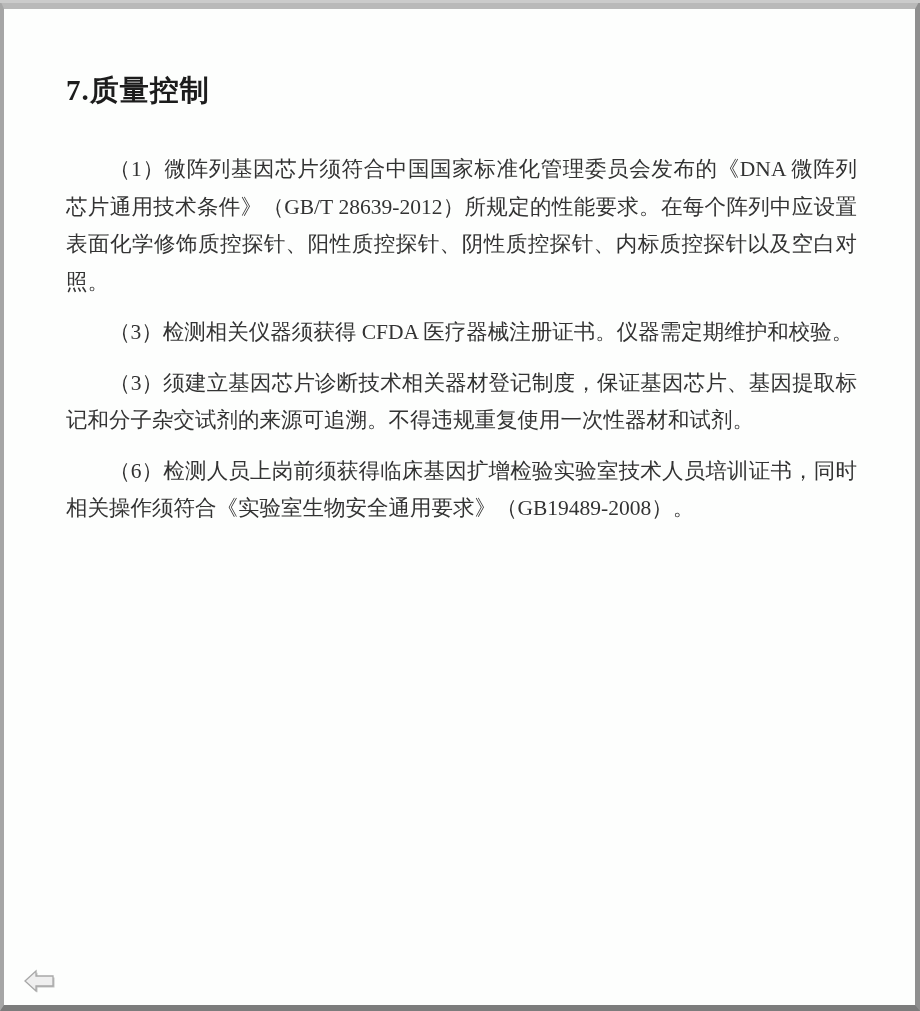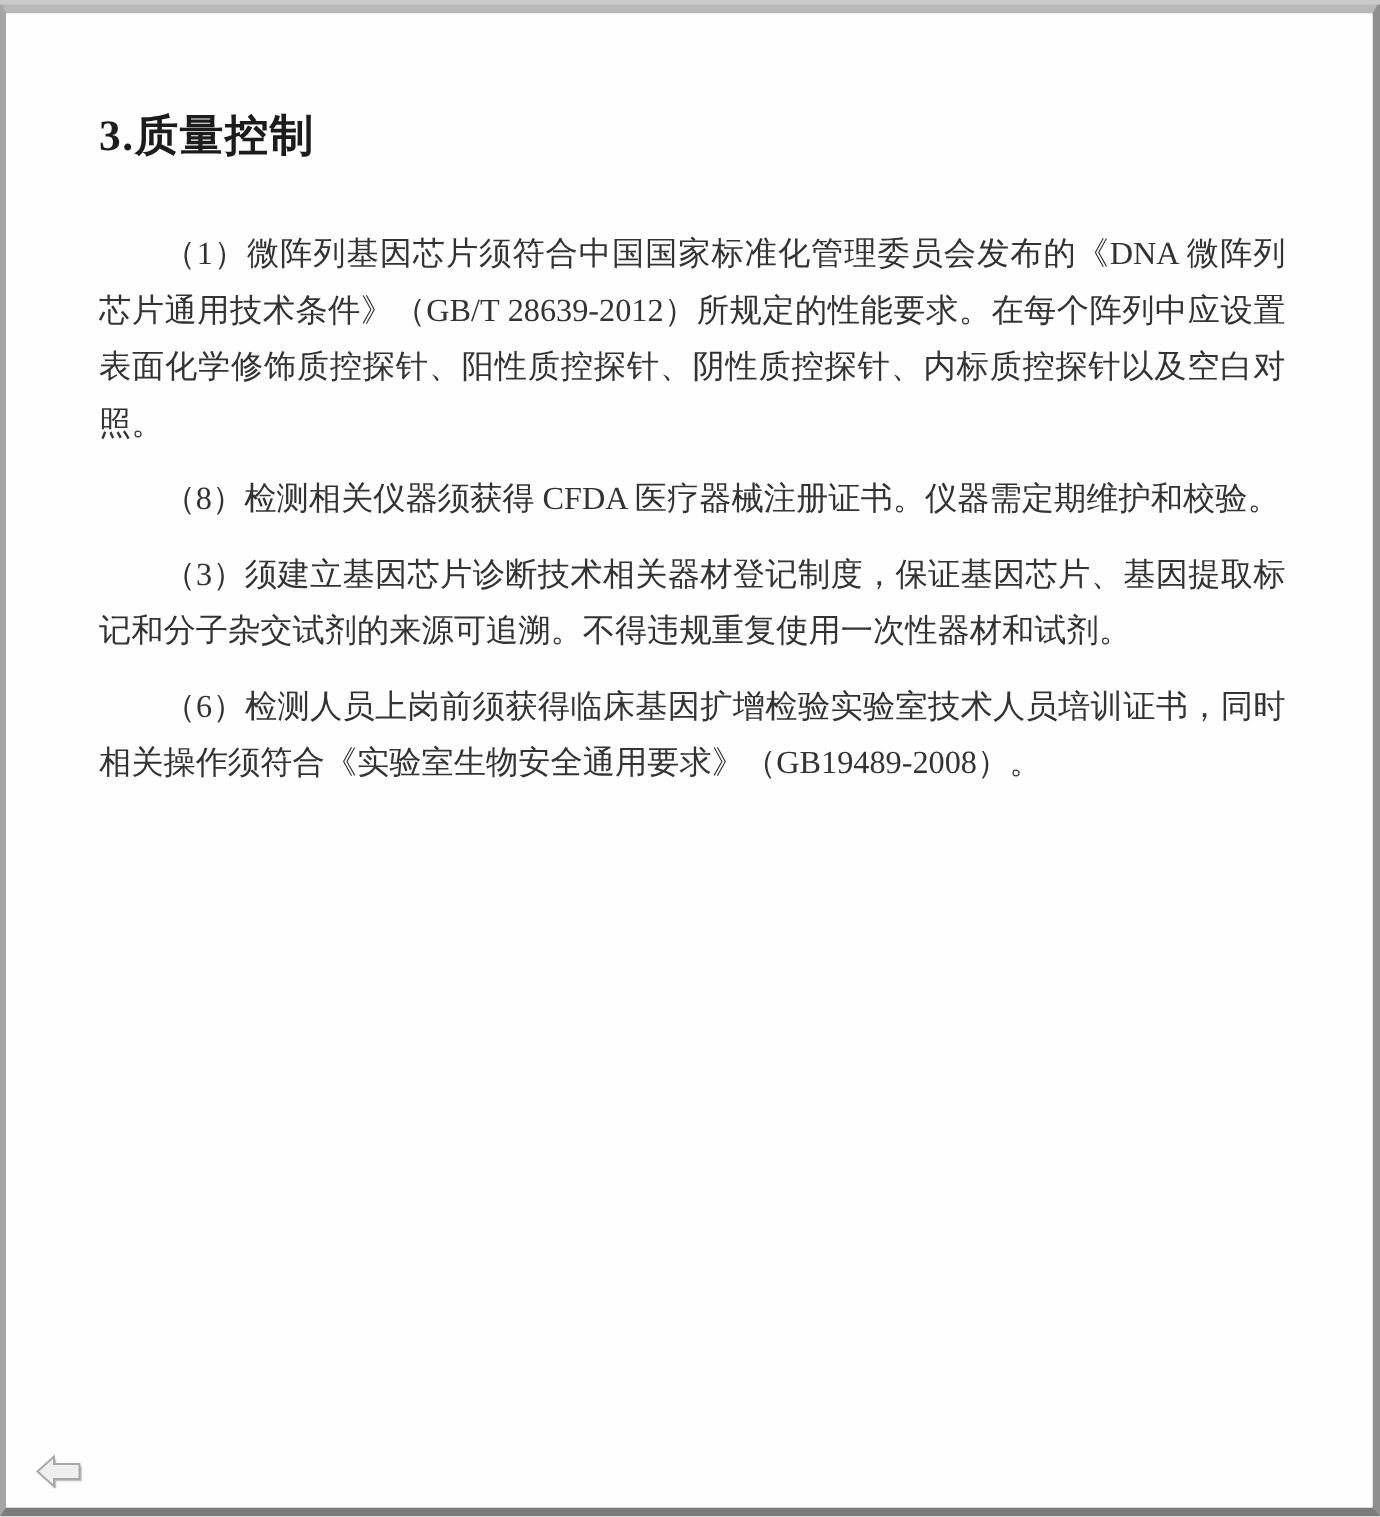--- a/index.html
+++ b/index.html
@@ -72,25 +72,25 @@
   }
   .back-nav svg { display: block; }
 </style>
 </head>
 <body>
 
 <div class="viewport">
   <div class="frame">
     <div class="page">
 
-      <h1 class="doc-title">3.质量控制</h1>
+      <h1 class="doc-title">7.质量控制</h1>
 
       <div class="doc-body">
         <p>（1）微阵列基因芯片须符合中国国家标准化管理委员会发布的《DNA 微阵列芯片通用技术条件》（GB/T 28639-2012）所规定的性能要求。在每个阵列中应设置表面化学修饰质控探针、阳性质控探针、阴性质控探针、内标质控探针以及空白对照。</p>
-        <p>（8）检测相关仪器须获得 CFDA 医疗器械注册证书。仪器需定期维护和校验。</p>
+        <p>（3）检测相关仪器须获得 CFDA 医疗器械注册证书。仪器需定期维护和校验。</p>
         <p>（3）须建立基因芯片诊断技术相关器材登记制度，保证基因芯片、基因提取标记和分子杂交试剂的来源可追溯。不得违规重复使用一次性器材和试剂。</p>
         <p>（6）检测人员上岗前须获得临床基因扩增检验实验室技术人员培训证书，同时相关操作须符合《实验室生物安全通用要求》（GB19489-2008）。</p>
       </div>
 
       <button class="back-nav" aria-label="previous page">
         <span>
           <svg width="38" height="38" viewBox="0 0 38 38" xmlns="http://www.w3.org/2000/svg">
 
             <polygon points="6.5,19.5 17.5,9.5 17.5,14.5 34.5,14.5 34.5,24.5 17.5,24.5 17.5,29.5" fill="#c2c2c2"></polygon>
 

